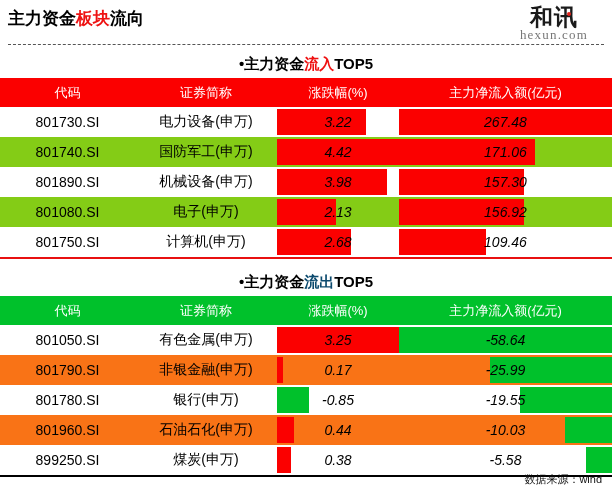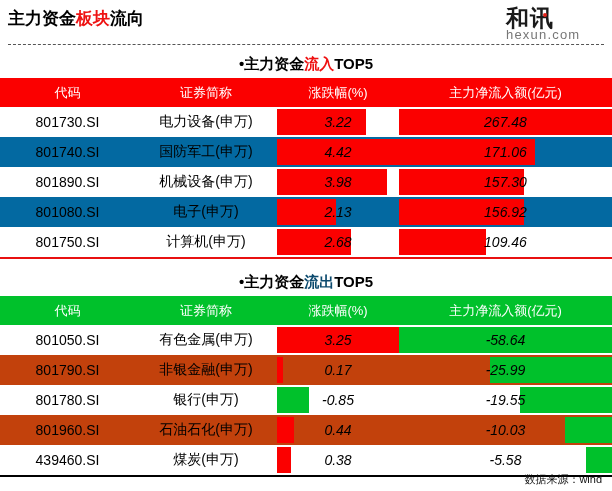--- a/index.html
+++ b/index.html
@@ -9,35 +9,37 @@
     font-family:"Liberation Sans","DejaVu Sans",sans-serif;
     overflow:hidden;
     position:relative;
   }
   .page{position:relative;width:612px;height:491px;}
 
   
   .top-header{
     position:relative;
     height:50px;
+    font-family:Liberation Serif, serif;
   }
   .main-title{
     position:absolute;
     left:8px;top:7px;
     font-size:17px;
     font-weight:bold;
     color:#000000;
     letter-spacing:0px;
     white-space:nowrap;
   }
   .main-title .hl{color:#ee1111;}
   .logo{
     position:absolute;
     right:10px;top:6px;
     width:96px;
+    text-align:center;
   }
   .logo-mark{
     font-size:23px;
     font-weight:bold;
     color:#1a1a1a;
     line-height:24px;
     letter-spacing:1px;
   }
   .logo-dot{
     display:inline-block;
@@ -98,22 +100,22 @@
 
   tbody td{
     height:30px;
     font-size:14px;
     color:#000000;
     text-align:center;
     vertical-align:middle;
     padding:0;
     position:relative;
   }
-  .t-in tbody tr.odd td{background:#0369a1;}
-  .t-out tbody tr.odd td{background:#c2410c;}
+  .t-in tbody tr.odd td{background:#84cc16;}
+  .t-out tbody tr.odd td{background:#f97316;}
 
   .t-in{border-bottom:2px solid #e81010;}
   .t-out{border-bottom:2px solid #000000;}
 
   
   .barcell{overflow:hidden;font-style:italic;}
   .bar{
     position:absolute;
     top:2px;bottom:2px;
     z-index:0;
@@ -301,21 +303,21 @@
             <td class="barcell">
               <span class="bar left" style="width: 13.5385%; background: rgb(251, 0, 0);"></span>
               <span class="bar-val">0.44</span>
             </td>
             <td class="barcell">
               <span class="bar right" style="width: 22.0828%; background: rgb(0, 193, 43);"></span>
               <span class="bar-val">-10.03</span>
             </td>
           </tr>
           <tr class="even">
-            <td>439460.SI</td>
+            <td>899250.SI</td>
             <td>煤炭(申万)</td>
             <td class="barcell">
               <span class="bar left" style="width: 11.6923%; background: rgb(251, 0, 0);"></span>
               <span class="bar-val">0.38</span>
             </td>
             <td class="barcell">
               <span class="bar right" style="width: 12.2853%; background: rgb(0, 193, 43);"></span>
               <span class="bar-val">-5.58</span>
             </td>
           </tr>

